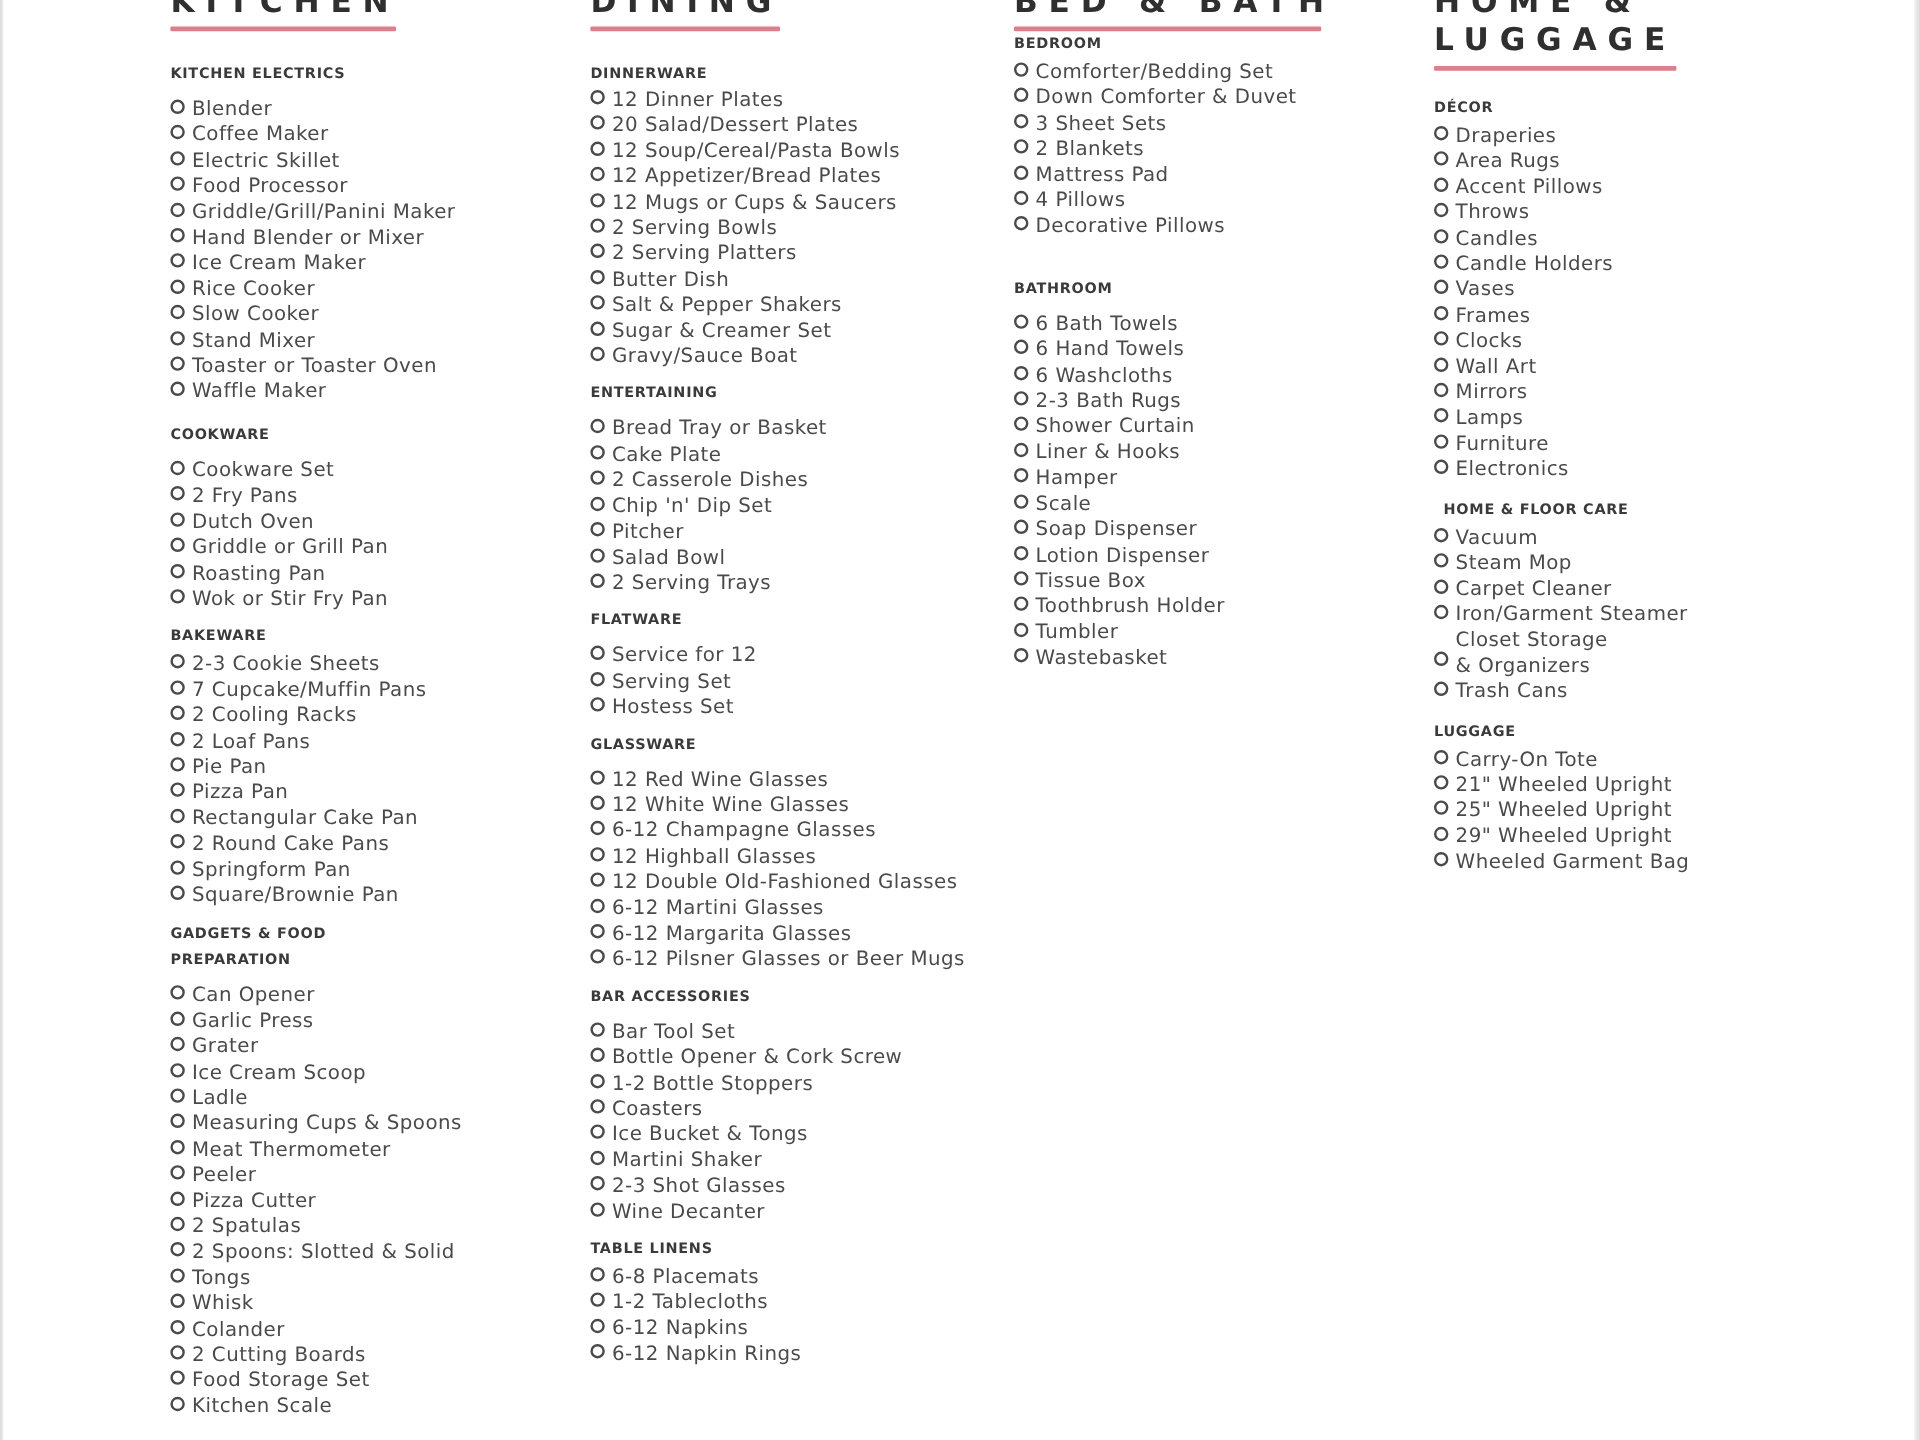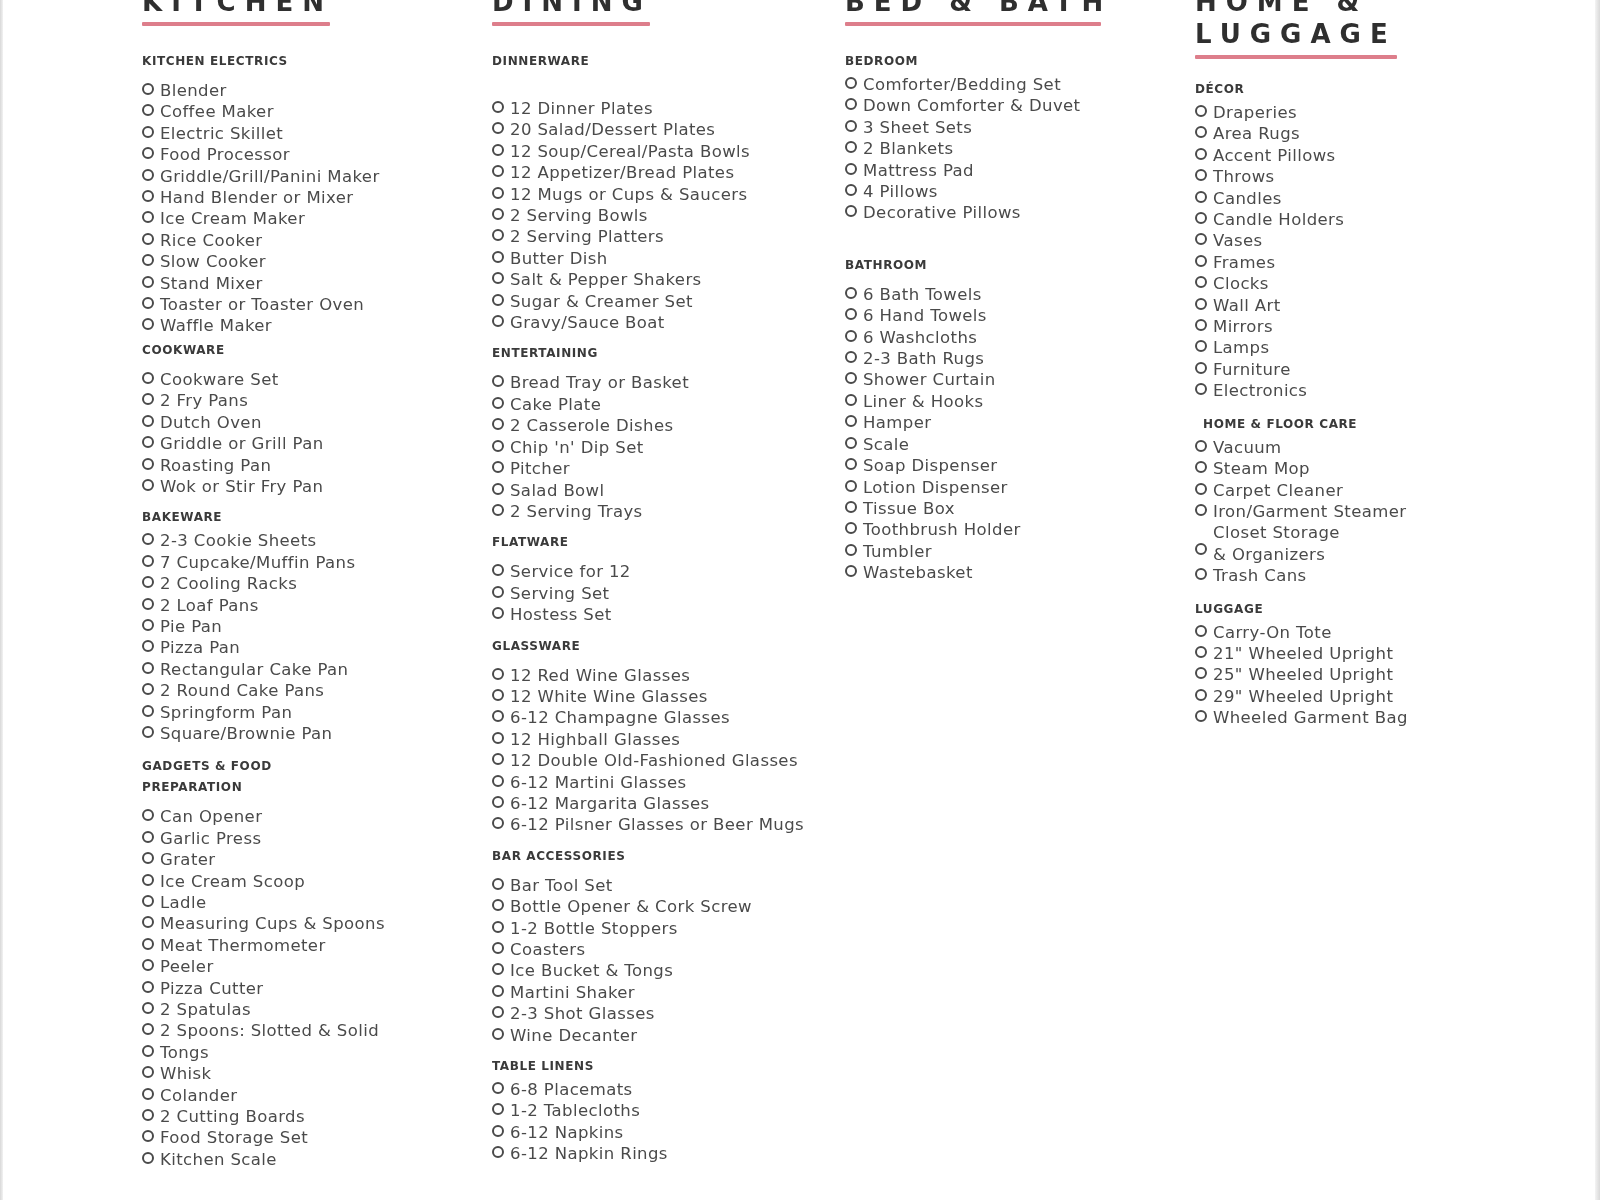--- a/index.html
+++ b/index.html
@@ -136,21 +136,21 @@
           <span class="bullet"></span>
           <span class="item-text">Toaster or Toaster Oven</span>
         </li>
         <li>
           <span class="bullet"></span>
           <span class="item-text">Waffle Maker</span>
         </li>
       </ul>
   </div>
 
-  <div style="margin-top:3px;">
+  <div style="margin-top:15px;">
     <div class="section-heading">COOKWARE</div>
     <ul class="items" style="margin-top:8px;">
         <li>
           <span class="bullet"></span>
           <span class="item-text">Cookware Set</span>
         </li>
         <li>
           <span class="bullet"></span>
           <span class="item-text">2 Fry Pans</span>
         </li>
@@ -294,21 +294,21 @@
       </ul>
   </div>
 </div>
 
 <div class="column" style="left:492px; top:-16px; width:350px;">
   <div class="col-title">DINING</div>
   <div class="title-rule" style="width:158px; margin-top:2px;"></div>
 
   <div style="margin-top:25px;">
     <div class="section-heading">DINNERWARE</div>
-    <ul class="items" style="margin-top:26px;">
+    <ul class="items" style="margin-top:0;">
         <li>
           <span class="bullet"></span>
           <span class="item-text">12 Dinner Plates</span>
         </li>
         <li>
           <span class="bullet"></span>
           <span class="item-text">20 Salad/Dessert Plates</span>
         </li>
         <li>
           <span class="bullet"></span>
@@ -497,21 +497,21 @@
           <span class="item-text">6-12 Napkin Rings</span>
         </li>
       </ul>
   </div>
 </div>
 
 <div class="column" style="left:845px; top:-16px; width:330px;">
   <div class="col-title">BED &amp; BATH</div>
   <div class="title-rule" style="width:256px; margin-top:2px;"></div>
 
-  <div style="margin-top:25px;">
+  <div style="">
     <div class="section-heading">BEDROOM</div>
     <ul class="items" style="margin-top:2px;">
         <li>
           <span class="bullet"></span>
           <span class="item-text">Comforter/Bedding Set</span>
         </li>
         <li>
           <span class="bullet"></span>
           <span class="item-text">Down Comforter &amp; Duvet</span>
         </li>

